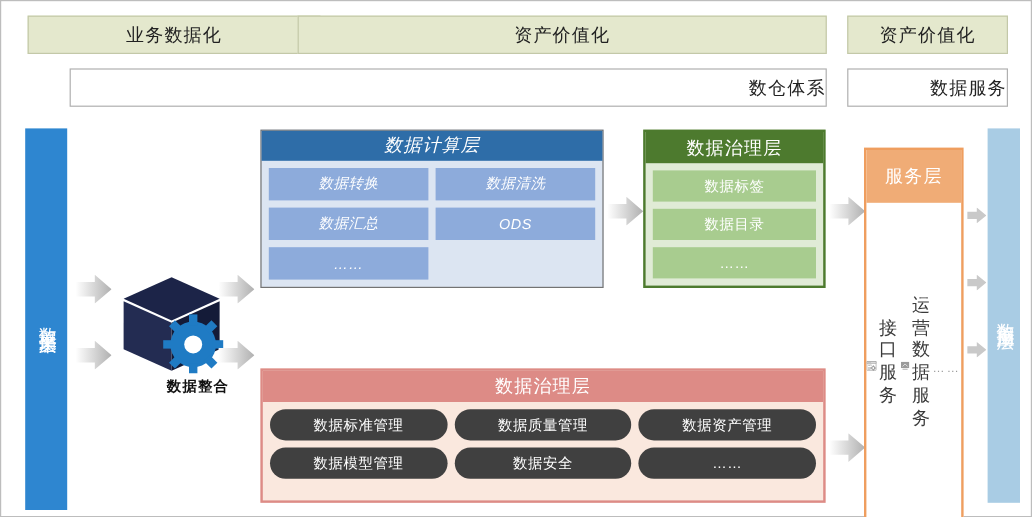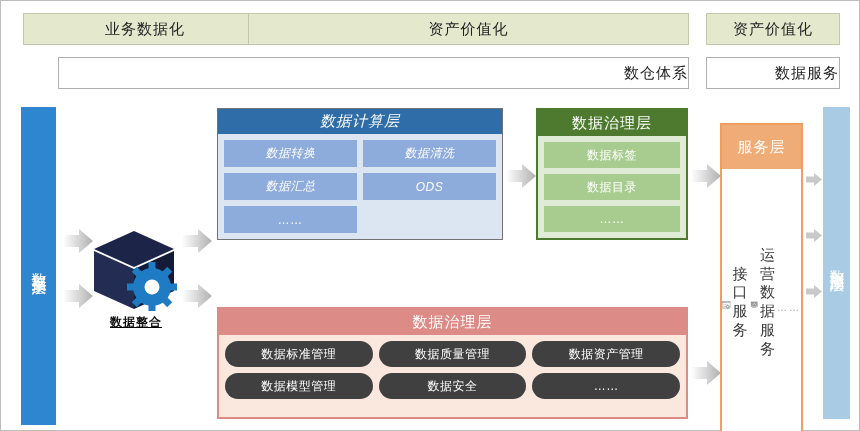--- a/index.html
+++ b/index.html
@@ -70,21 +70,21 @@
   .govern .cell{background:#404040;width:calc(33.333% - 4px);height:26px;border-radius:13px;}
 
   
   .service{border:2px solid #ef9e5f;background:#ffffff;display:flex;flex-direction:column;}
   .service .hd{background:#f0ac76;height:44px;display:flex;align-items:center;justify-content:center;color:#fff;font-size:15px;letter-spacing:1px;}
   .service .bd{flex:1;display:flex;flex-direction:row;align-items:center;padding-top:8px;gap:2px;}
   .svc-label{font-size:15px;color:#3a3a3a;text-align:center;line-height:1.25;margin-bottom:6px;}
   .svc-dots{font-size:10px;color:#9a9a9a;letter-spacing:2px;margin-top:4px;}
 
   
-  .cube-wrap{display:flex;flex-direction:column;align-items:center;text-decoration:underline;}
+  .cube-wrap{display:flex;flex-direction:column;align-items:flex-end;}
   .cube-label{font-size:12px;font-weight:bold;color:#111;margin-top:3px;letter-spacing:1px;}
 
   .arrow{display:block;}
 </style>
 </head>
 <body>
 
 <div id="canvas">
 
   <div class="abs banner" style="left:22px;top:12px;width:244px;height:32px;">

